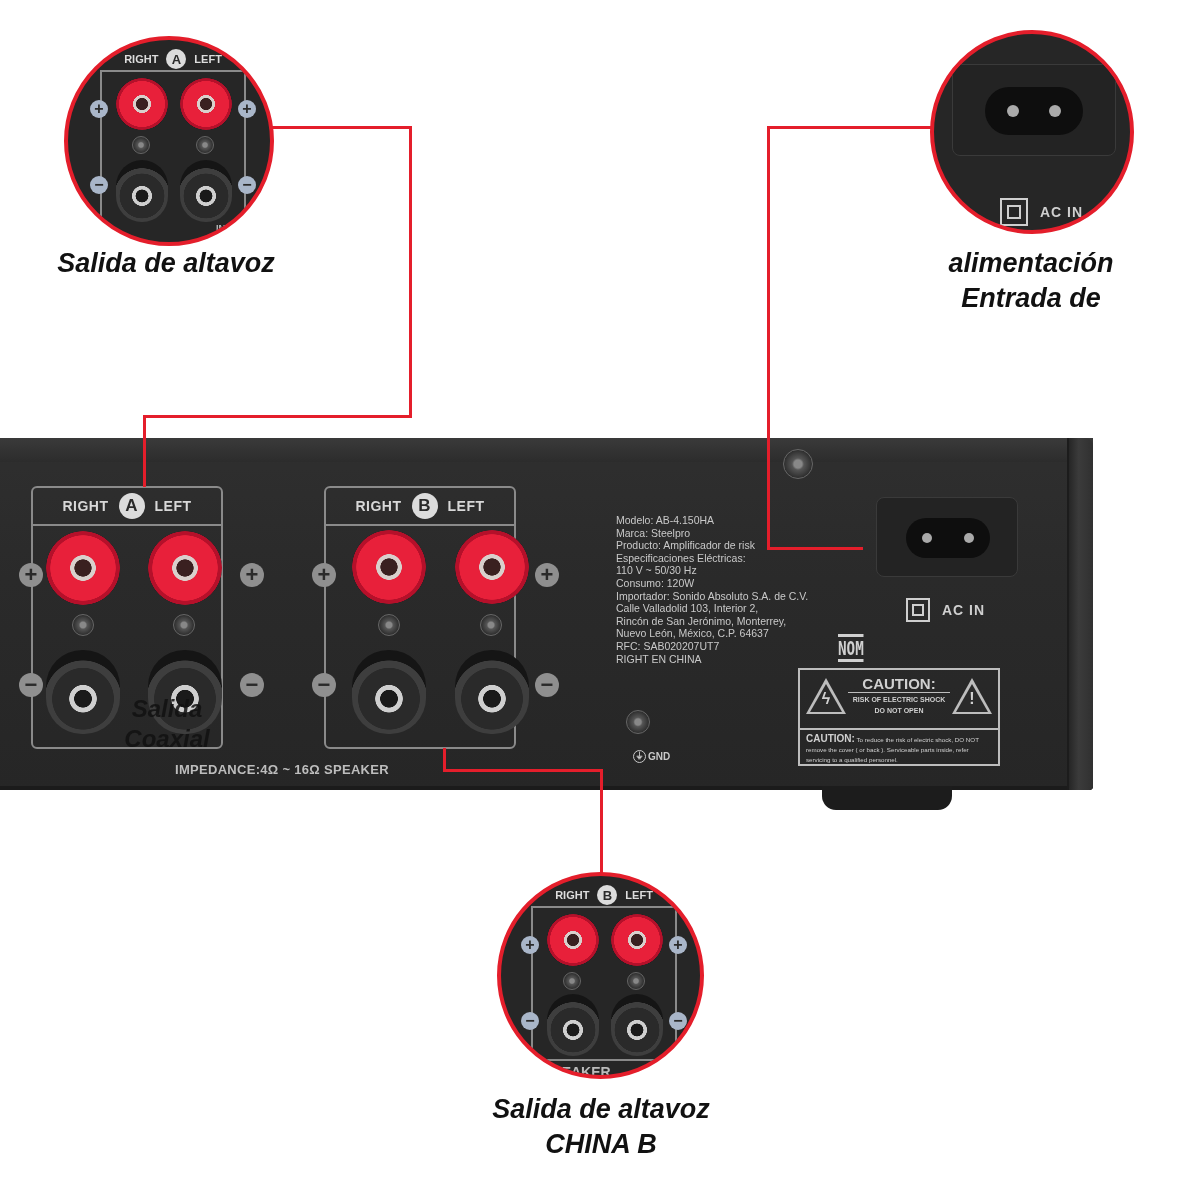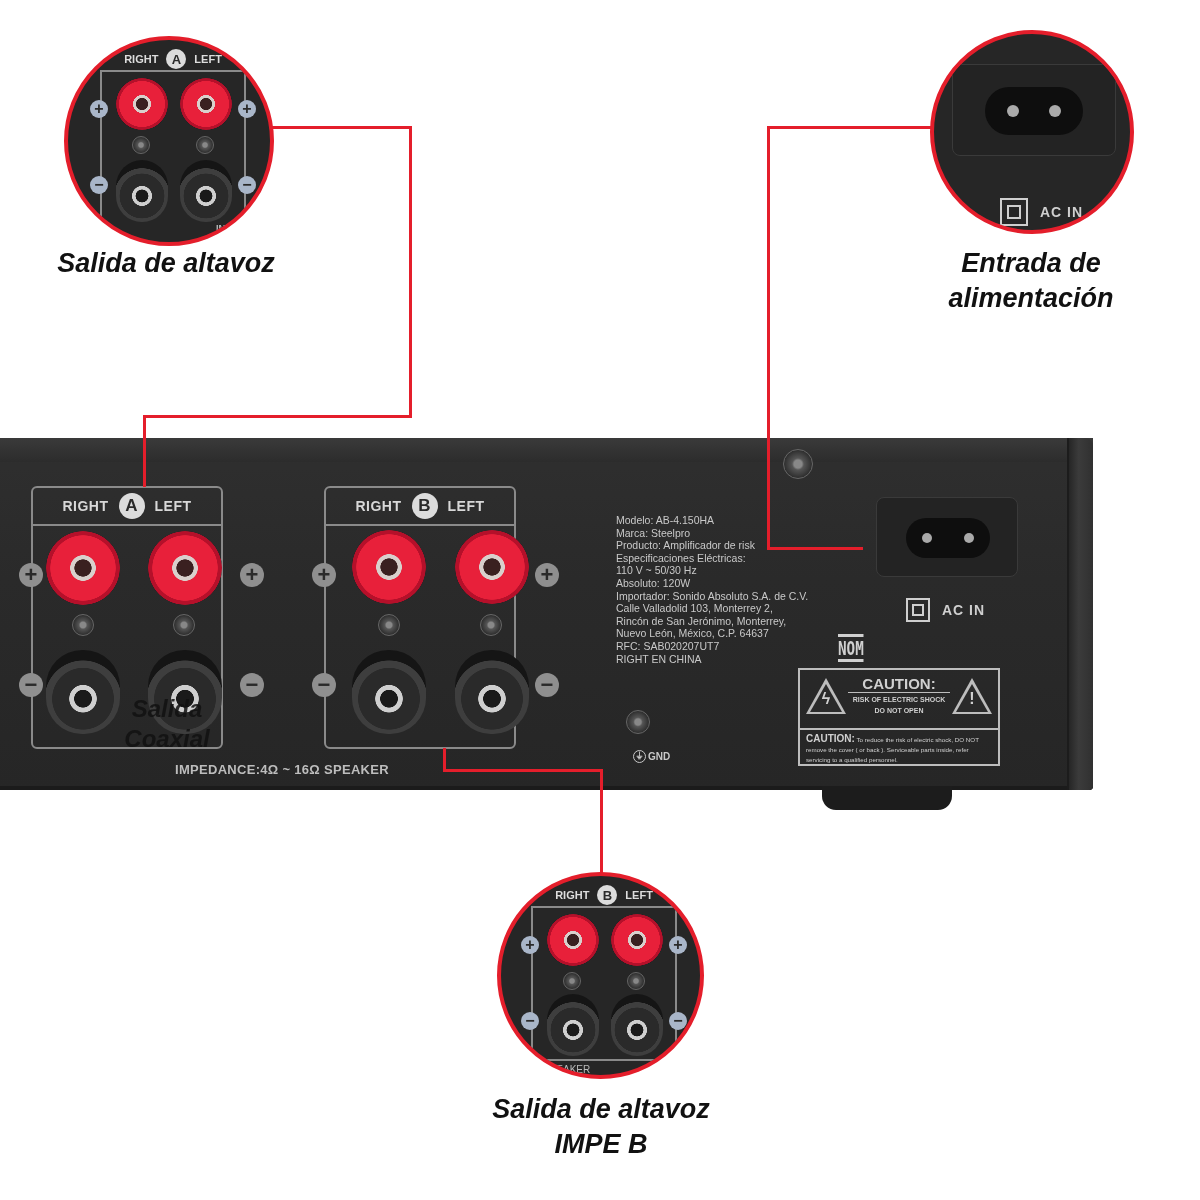--- a/index.html
+++ b/index.html
@@ -178,23 +178,23 @@
   <div>Salida</div>
   <div>Coaxial</div>
 </div>
 
 <div class="spec">
   <div>Modelo: AB-4.150HA</div>
   <div>Marca: Steelpro</div>
   <div>Producto: Amplificador de risk</div>
   <div>Especificaciones Eléctricas:</div>
   <div>110 V ~ 50/30 Hz</div>
-  <div>Absoluto: 120W</div>
+  <div>Consumo: 120W</div>
   <div>Importador: Sonido Absoluto S.A. de C.V.</div>
-  <div>Calle Valladolid 103, Monterrey 2,</div>
+  <div>Calle Valladolid 103, Interior 2,</div>
   <div>Rincón de San Jerónimo, Monterrey,</div>
   <div>Nuevo León, México, C.P. 64637</div>
   <div>RFC: SAB020207UT7</div>
   <div>RIGHT EN CHINA</div>
 </div>
 
 <div class="screw top-screw"></div>
 
 <div class="ac-plate">
   <div class="ac-socket">
@@ -279,41 +279,41 @@
     </div>
   </div>
   <div class="ac-label" style="left:66px; top:164px;">
     <div class="double-square" style="width:28px;height:28px;">
         <span style="width:14px;height:14px;"></span>
       </div>
     <span>AC IN</span>
   </div>
 </div>
 <div class="callout-title" style="left:900px; top:246px; width:262px;">
+  <div>alimentación</div>
   <div>Entrada de</div>
-  <div>alimentación</div>
 </div>
 
 <div class="inset" style="left:497px; top:872px; width:207px; height:207px;">
   <div class="inset-inner" style="left:28px; top:8px;">
     <div style="position:absolute; left:0; top:0; width:150px; height:22px; color:#ddd; font-size:11px; font-weight:bold; display:flex; align-items:center; justify-content:center; gap:8px;">
       <span>RIGHT</span>
       <span class="zone-badge" style="width:20px;height:20px;font-size:13px;">B</span>
       <span>LEFT</span>
     </div>
     <div style="position:absolute; left:2px; top:22px; width:146px; height:155px; border:2px solid #8a8a8a;"></div>
     <div class="post red" style="left:18px; top:30px; width:52px; height:52px;"></div>
     <div class="post red" style="left:82px; top:30px; width:52px; height:52px;"></div>
     <div class="screw" style="left:34px; top:88px; width:18px; height:18px;"></div>
     <div class="screw" style="left:98px; top:88px; width:18px; height:18px;"></div>
     <div class="post black" style="left:18px; top:110px; width:52px; height:62px;"></div>
     <div class="post black" style="left:82px; top:110px; width:52px; height:62px;"></div>
     <div class="sign" style="left:-8px; top:52px; width:18px; height:18px; font-size:16px; background:#a9b6c9;">+</div>
     <div class="sign" style="left:140px; top:52px; width:18px; height:18px; font-size:16px; background:#a9b6c9;">+</div>
     <div class="sign" style="left:-8px; top:128px; width:18px; height:18px; font-size:16px; background:#a9b6c9;">−</div>
     <div class="sign" style="left:140px; top:128px; width:18px; height:18px; font-size:16px; background:#a9b6c9;">−</div>
-    <div style="position:absolute; left:14px; top:180px; color:#bbb; font-size:10px; font-weight:normal;">SPEAKER</div>
+    <div style="position:absolute; left:14px; top:180px; color:#bbb; font-size:14px; font-weight:bold;">SPEAKER</div>
   </div>
 </div>
 <div class="callout-title" style="left:460px; top:1092px; width:282px;">
   <div>Salida de altavoz</div>
-  <div>IMPE B</div>
+  <div>CHINA B</div>
 </div>
 
 </body></html>

